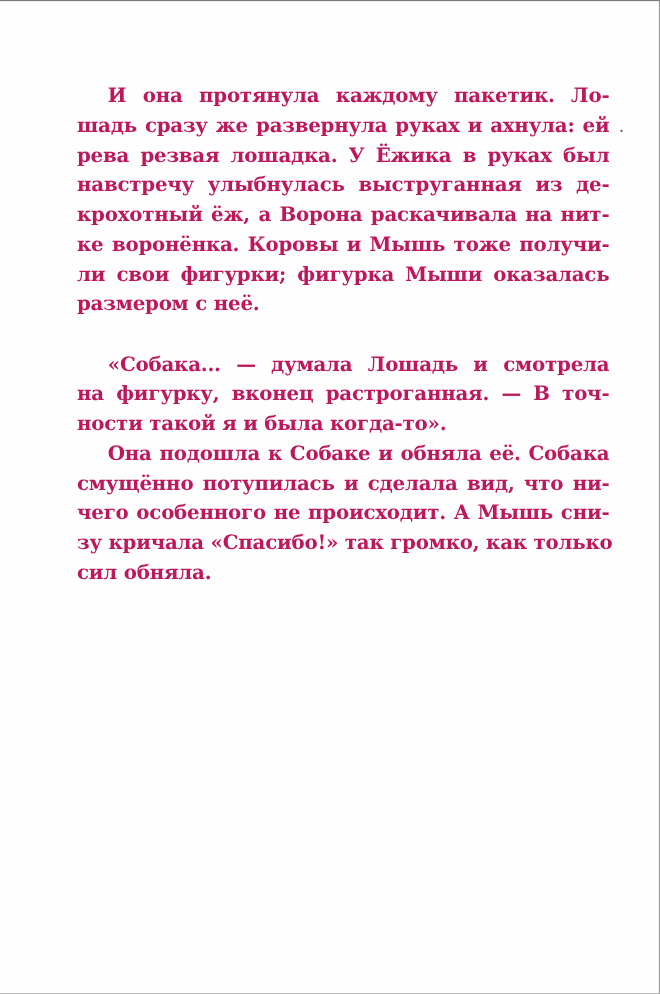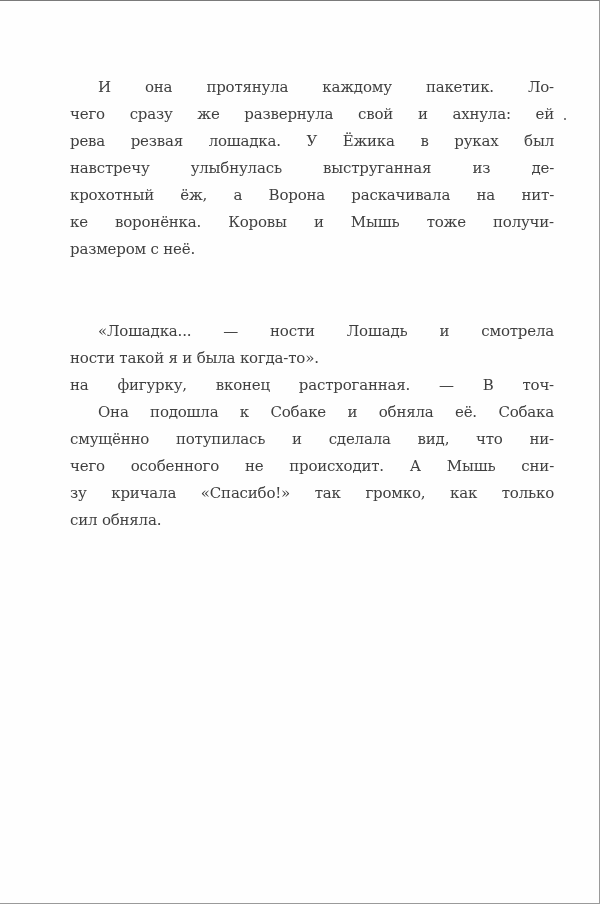--- a/index.html
+++ b/index.html
@@ -23,23 +23,23 @@
       box-sizing: border-box;
       border-top: 1px solid #7a7a7a;
       border-right: 1px solid #9a9a9a;
       border-bottom: 1px solid #9a9a9a;
     }
     .text-block {
       position: absolute;
       left: 70px;
       width: 484px;
       font-family: "DejaVu Serif", "Liberation Serif", serif;
-      font-weight: normal;
-      font-size: 15px;
-      color: #404040;
+      font-weight: bold;
+      font-size: 18px;
+      color: #be185d;
       letter-spacing: -0.2px;
     }
     .line {
       height: 27px;
       line-height: 27px;
       white-space: nowrap;
       text-align: justify;
       text-align-last: justify;
     }
     .line.last {
@@ -58,32 +58,33 @@
       border-radius: 1px;
     }
   </style>
 </head>
 <body>
 
 <div class="page">
 
   <div class="text-block" style="top:73px;">
     <div class="line indent">И она протянула каждому пакетик. Ло-</div>
-    <div class="line">чего сразу же развернула свой и ахнула: ей</div>
+    <div class="line">шадь сразу же развернула руках и ахнула: ей</div>
     <div class="line">рева резвая лошадка. У Ёжика в руках был</div>
     <div class="line">навстречу улыбнулась выструганная из де-</div>
     <div class="line">крохотный ёж, а Ворона раскачивала на нит-</div>
     <div class="line">ке воронёнка. Коровы и Мышь тоже получи-</div>
+    <div class="line">ли свои фигурки; фигурка Мыши оказалась</div>
     <div class="line last">размером с неё.</div>
   </div>
 
   <div class="text-block" style="top:317px;">
-    <div class="line indent">«Лошадка... — ности Лошадь и смотрела</div>
+    <div class="line indent">«Собака... — думала Лошадь и смотрела</div>
+    <div class="line">на фигурку, вконец растроганная. — В точ-</div>
     <div class="line last">ности такой я и была когда-то».</div>
-    <div class="line">на фигурку, вконец растроганная. — В точ-</div>
   </div>
 
   <div class="text-block" style="top:398px;">
     <div class="line indent">Она подошла к Собаке и обняла её. Собака</div>
     <div class="line">смущённо потупилась и сделала вид, что ни-</div>
     <div class="line">чего особенного не происходит. А Мышь сни-</div>
     <div class="line">зу кричала «Спасибо!» так громко, как только</div>
     <div class="line last">сил обняла.</div>
   </div>
 

